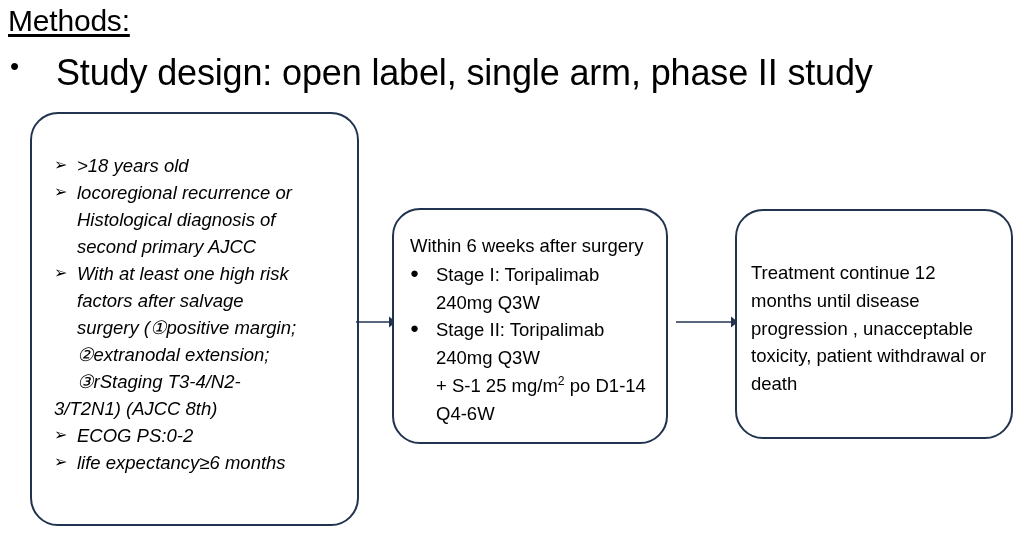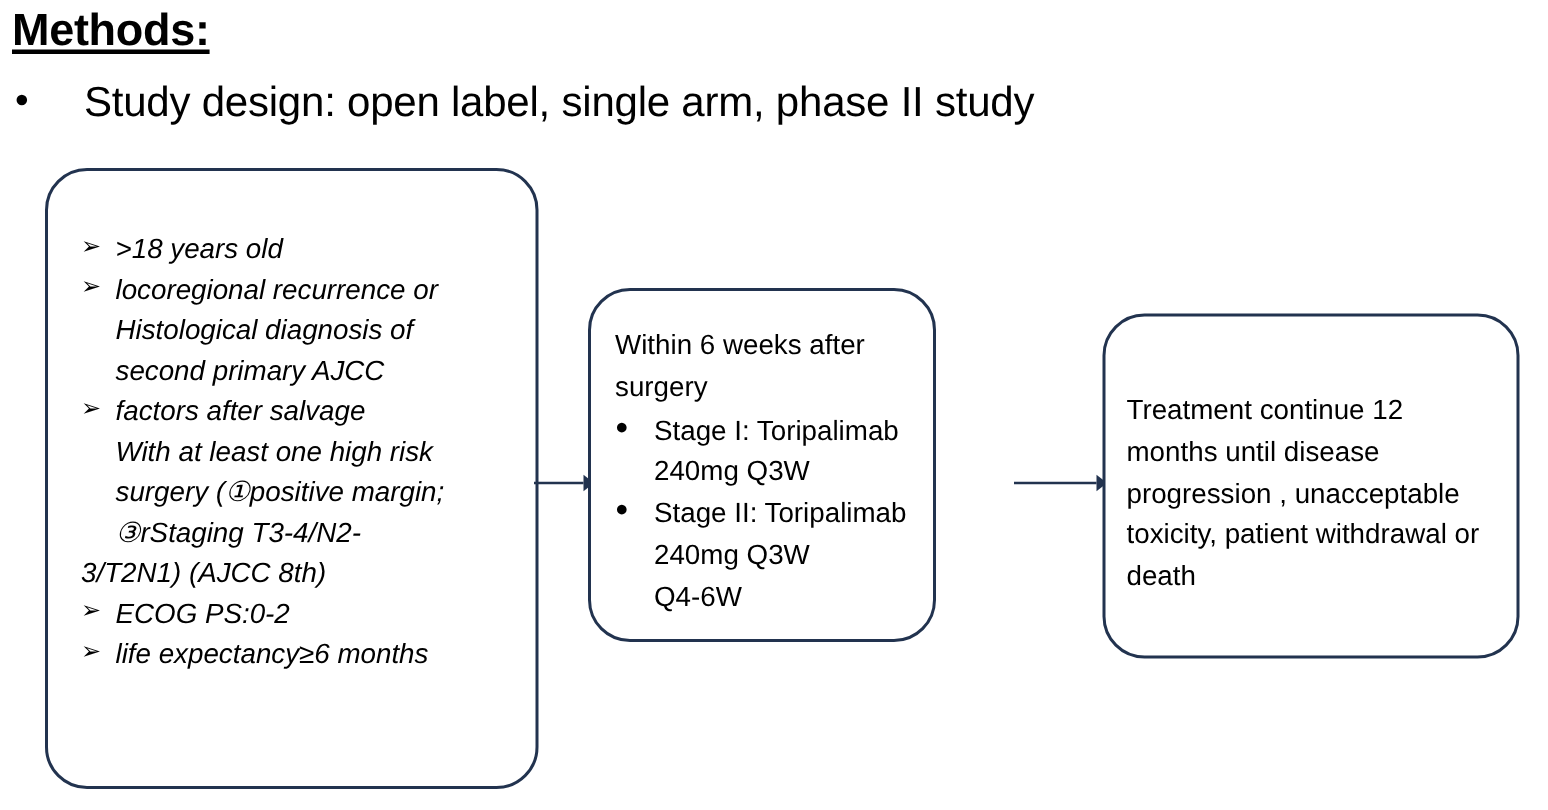--- a/index.html
+++ b/index.html
@@ -16,21 +16,21 @@
     color: #000000;
     -webkit-font-smoothing: antialiased;
   }
 
   
   #slide-title {
     position: absolute;
     left: 8px;
     top: 4px;
     font-size: 30px;
-    font-weight: bold;
+    font-weight: normal;
     text-decoration: underline;
     text-underline-offset: 3px;
     letter-spacing: -0.2px;
     line-height: 1.15;
     white-space: nowrap;
   }
   #bullet-line {
     position: absolute;
     left: 10px;
     top: 52px;
@@ -38,35 +38,35 @@
     align-items: flex-start;
     white-space: nowrap;
   }
   #bullet-line .bul {
     font-size: 26px;
     line-height: 1.15;
     width: 46px;
     flex: 0 0 46px;
   }
   #bullet-line .txt {
-    font-size: 28px;
+    font-size: 36px;
     line-height: 1.15;
     letter-spacing: -0.15px;
   }
 
   
   .flowbox {
     position: absolute;
     box-sizing: border-box;
     border: 2.5px solid #22334f;
     border-radius: 28px;
     background: #ffffff;
   }
   #box-eligibility { left: 30px;  top: 112px; width: 329px; height: 414px; }
-  #box-treatment   { left: 392px; top: 192px; width: 232px; height: 236px; }
+  #box-treatment   { left: 392px; top: 208px; width: 276px; height: 236px; }
   #box-continuation{ left: 735px; top: 209px; width: 278px; height: 230px; }
 
   
   .arrow-list {
     position: absolute;
     left: 22px;
     top: 38px;
     right: 8px;
     font-size: 18.5px;
     line-height: 1.46;
@@ -156,23 +156,24 @@
       <span class="body">
         <span class="sub-line">locoregional recurrence or</span>
         <span class="sub-line">Histological  diagnosis of</span>
         <span class="sub-line">second primary AJCC</span>
       </span>
     </div>
 
     <div class="arrow-item">
       <span class="marker">➢</span>
       <span class="body">
+        <span class="sub-line">With at least one high risk</span>
         <span class="sub-line">factors after salvage</span>
-        <span class="sub-line">With at least one high risk</span>
         <span class="sub-line">surgery (①positive margin;</span>
+        <span class="sub-line">②extranodal extension;</span>
         <span class="sub-line">③rStaging T3-4/N2-</span>
         <span class="sub-line outdent">3/T2N1)  (AJCC 8th)</span>
       </span>
     </div>
 
     <div class="arrow-item">
       <span class="marker">➢</span>
       <span class="body">
         <span class="sub-line">ECOG PS:0-2</span>
       </span>
@@ -206,20 +207,21 @@
         <span class="sub-line">Stage I: Toripalimab</span>
         <span class="sub-line">240mg Q3W</span>
       </span>
     </div>
 
     <div class="dot-item">
       <span class="marker">●</span>
       <span class="body">
         <span class="sub-line">Stage II: Toripalimab</span>
         <span class="sub-line">240mg Q3W</span>
+        <span class="sub-line">+ S-1 25 mg/m<sup>2</sup> po D1-14</span>
         <span class="sub-line">Q4-6W</span>
       </span>
     </div>
 
   </div>
 </div>
 
 <div class="connector" id="arrow-2">
   <svg width="62" height="22" viewBox="0 0 62 22">
     <line x1="0" y1="11" x2="55" y2="11" stroke="#22334f" stroke-width="1.6"></line>

